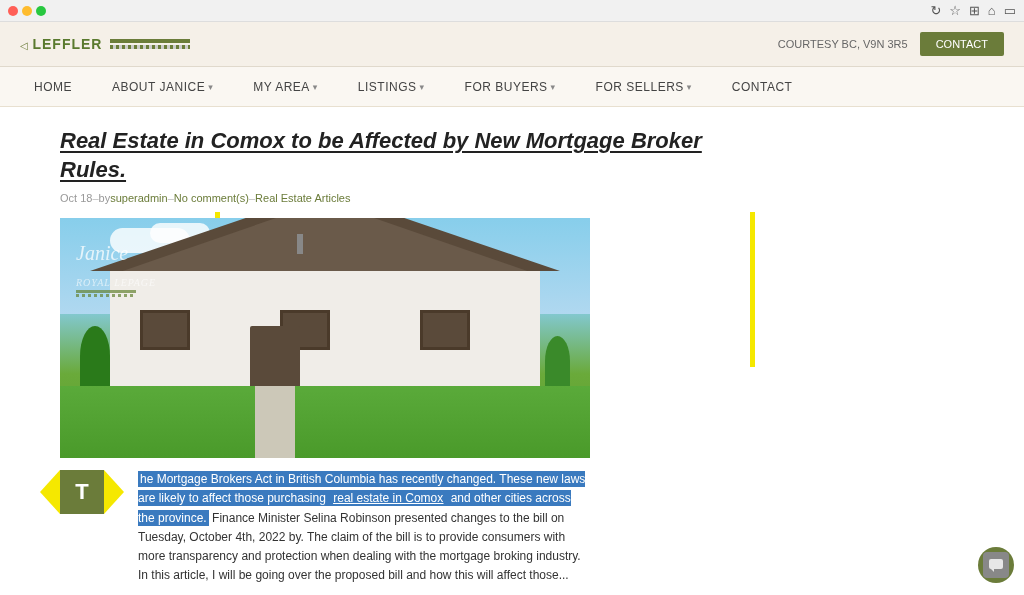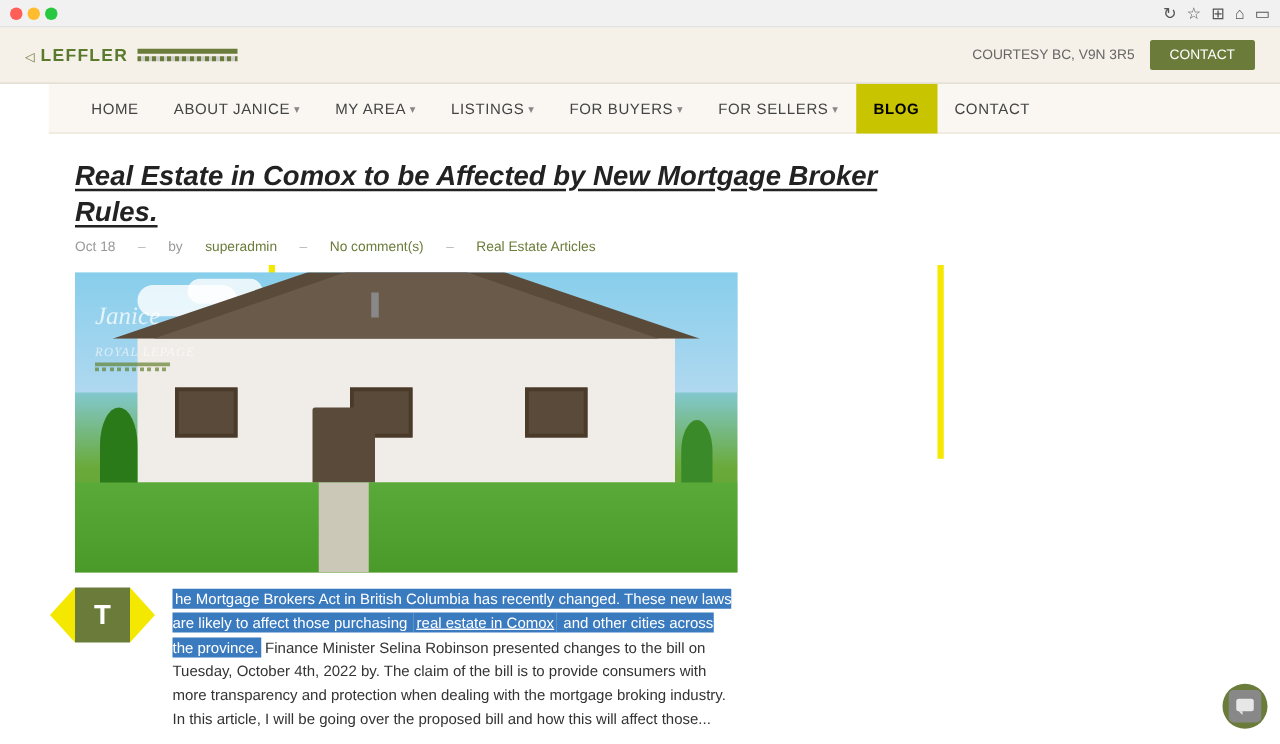--- a/index.html
+++ b/index.html
@@ -64,22 +64,21 @@
     }
 
     
     .nav-bar {
       background: #faf7f2;
       height: 40px;
       display: flex;
       align-items: center;
       padding: 0 20px;
       border-bottom: 1px solid #e8e0d0;
-      gap: 0;
-      margin-left: 39px;
+      gap: 12px;
     }
     .nav-item {
       font-size: 12px;
       color: #444;
       padding: 0 14px;
       height: 40px;
       display: flex;
       align-items: center;
       cursor: pointer;
       text-transform: uppercase;
@@ -114,21 +113,21 @@
       text-underline-offset: 3px;
       max-width: 700px;
       margin-bottom: 8px;
     }
     .article-meta {
       font-size: 11px;
       color: #999;
       margin-bottom: 14px;
       display: flex;
       align-items: flex-end;
-      gap: 18px;
+      gap: 0;
     }
     .article-meta a { color: #6b7c3a; text-decoration: none; }
     .meta-sep { color: #bbb; }
 
     
     .article-image-wrapper {
       position: relative;
       width: 530px;
       height: 240px;
       margin-bottom: 12px;
@@ -311,23 +310,20 @@
     <span class="nav-chevron">▾</span>
   </div>
   <div class="nav-item">
     <span>FOR BUYERS</span>
     <span class="nav-chevron">▾</span>
   </div>
   <div class="nav-item">
     <span>FOR SELLERS</span>
     <span class="nav-chevron">▾</span>
   </div>
-  <div class="nav-item active">
-    <span>BLOG</span>
-  </div>
   <div class="nav-item">
     <span>CONTACT</span>
   </div>
 </nav>
 
 <div class="main-content">
 
   <div class="yellow-accent-left"></div>
 
   <div class="yellow-accent-right"></div>

